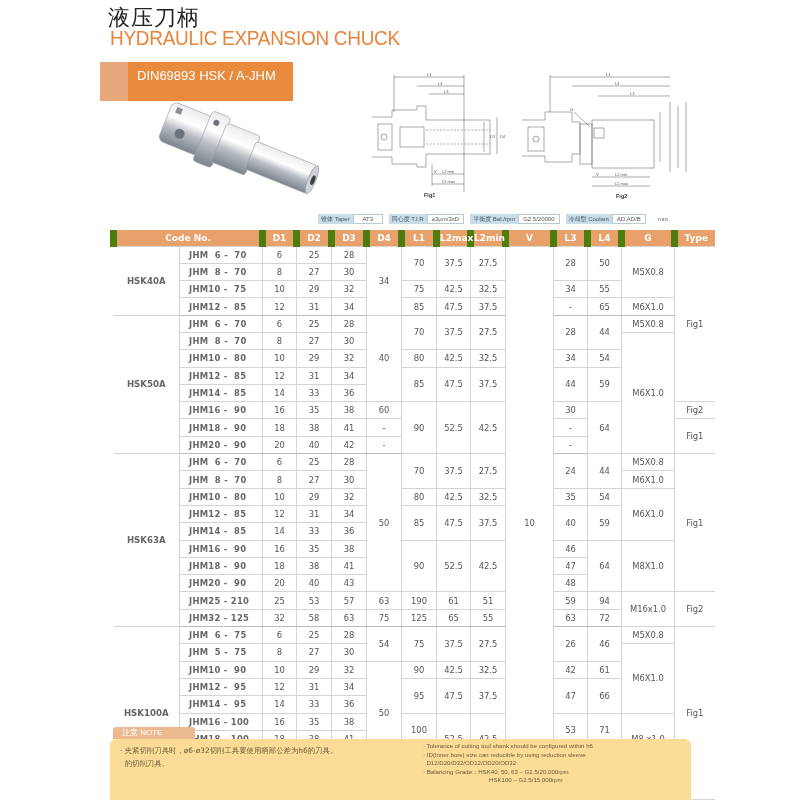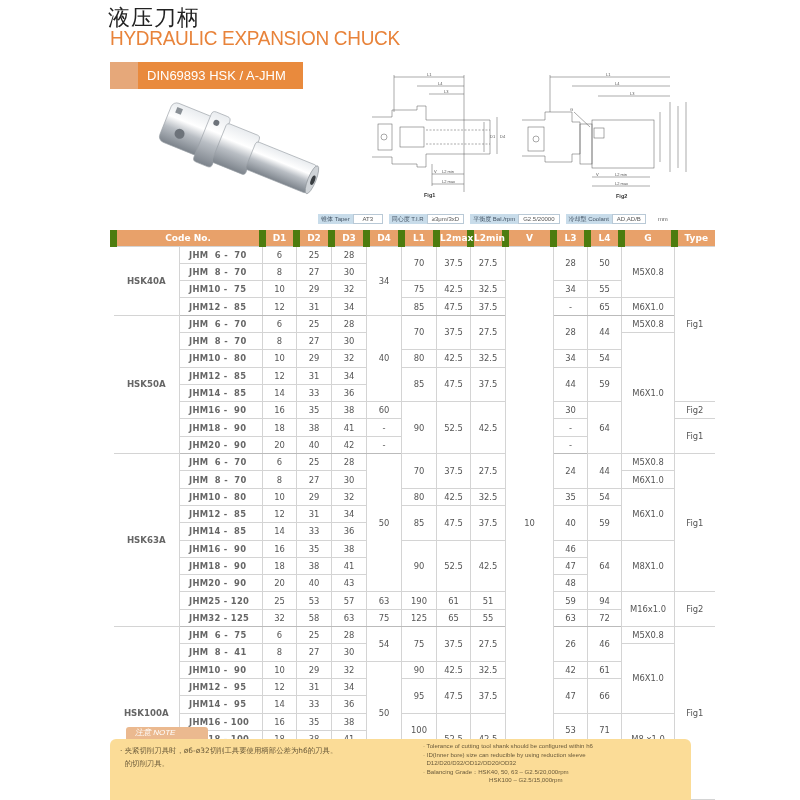--- a/index.html
+++ b/index.html
@@ -2,21 +2,21 @@
 <html><head>
 <meta charset="utf-8">
 <style>
   * { box-sizing: border-box; margin: 0; padding: 0; }
   html, body { width: 800px; height: 800px; background: #ffffff; overflow: hidden; }
   body { position: relative; font-family: "DejaVu Sans", sans-serif; color: #444; }
 
   .title-cn { position: absolute; left: 108px; top: 3px; font-size: 22px; color: #222; letter-spacing: 1px; font-family: "DejaVu Sans", sans-serif; }
   .title-en { position: absolute; left: 110px; top: 28px; font-size: 19px; color: #e8833a; font-family: "Liberation Sans", sans-serif; letter-spacing: -0.3px; transform: scaleY(1.05); }
 
-  .model-bar { position: absolute; left: 110px; top: 62px; width: 193px; height: 27px; display: flex; }
+  .model-bar { position: absolute; left: 100px; top: 62px; width: 193px; height: 39px; display: flex; }
   .model-bar .stub { width: 28px; background: #e6a87a; }
   .model-bar .label { flex: 1; background: #e98a3d; color: #fff; font-family: "Liberation Sans", sans-serif; font-size: 13px; line-height: 27px; padding-left: 9px; }
 
   .photo { position: absolute; left: 140px; top: 100px; width: 200px; height: 110px; }
 
   .fig { position: absolute; top: 72px; height: 130px; }
   .fig1 { left: 372px; width: 140px; }
   .fig2 { left: 520px; width: 180px; }
 
   .spec-bar { position: absolute; top: 214px; left: 318px; display: flex; align-items: center; gap: 6px; font-size: 6px; font-family: "Liberation Sans", sans-serif; }
@@ -25,21 +25,21 @@
   .spec-unit { margin-left: 6px; color: #666; font-size: 6px; }
 
   table.spec-table { position: absolute; left: 110px; top: 230px; width: 581px; border-collapse: collapse; table-layout: fixed; font-family: "DejaVu Sans", sans-serif; }
   .spec-table th { background: #e8a16a; color: #fff; font-size: 9px; height: 16px; font-weight: bold; border-left: 7px solid #4d7c0f; }
   .spec-table td { font-size: 8.4px; height: 17.3px; text-align: center; color: #555; border: 1px solid #d4d4d4; padding: 0; white-space: nowrap; }
   .spec-table td.series { font-weight: bold; color: #666; border-left: none; font-size: 8.6px; margin-top: 32px; }
   .spec-table td.code { font-weight: bold; color: #666; text-align: left; padding-left: 9px; letter-spacing: 0.3px; white-space: pre; margin-left: 6px; }
   .spec-table td.type { border-right: none; }
   .spec-table tr.group-end td { border-bottom: 1px solid #bbb; }
 
-  .note-tab { position: absolute; left: 126px; top: 727px; width: 82px; height: 12px; background: #ebb98f; color: #fff; font-size: 8px; line-height: 12px; padding-left: 9px; border-radius: 3px 3px 0 0; font-family: "Liberation Sans", sans-serif; font-style: italic; }
+  .note-tab { position: absolute; left: 113px; top: 727px; width: 82px; height: 12px; background: #ebb98f; color: #fff; font-size: 8px; line-height: 12px; padding-left: 9px; border-radius: 3px 3px 0 0; font-family: "Liberation Sans", sans-serif; }
   .note-box { position: absolute; left: 110px; top: 739px; width: 581px; height: 73px; background: #fbdc97; border-radius: 6px; }
   .note-cn { position: absolute; left: 10px; top: 5px; font-size: 7.4px; color: #6a5a3a; line-height: 13px; }
   .note-en { position: absolute; left: 313px; top: 3px; font-size: 6.1px; color: #6a5a3a; line-height: 8.6px; font-family: "Liberation Sans", sans-serif; }
   .note-en .indent { padding-left: 66px; }
 </style>
 </head>
 <body>
 
 <div class="title-cn">液压刀柄</div>
 <div class="title-en">HYDRAULIC EXPANSION CHUCK</div>
@@ -388,21 +388,21 @@
       <td>47</td>
     </tr>
     <tr>
       <td class="code">JHM20 -  90</td>
       <td>20</td>
       <td>40</td>
       <td>43</td>
       <td>48</td>
     </tr>
     <tr>
-      <td class="code">JHM25 - 120</td>
+      <td class="code">JHM25 - 210</td>
       <td>25</td>
       <td>53</td>
       <td>57</td>
       <td>63</td>
       <td>190</td>
       <td>61</td>
       <td>51</td>
       <td>59</td>
       <td>94</td>
       <td rowspan="2">M16x1.0</td>
@@ -430,21 +430,21 @@
       <td rowspan="2">54</td>
       <td rowspan="2">75</td>
       <td rowspan="2">37.5</td>
       <td rowspan="2">27.5</td>
       <td rowspan="2">26</td>
       <td rowspan="2">46</td>
       <td>M5X0.8</td>
       <td rowspan="10" class="type">Fig1</td>
     </tr>
     <tr>
-      <td class="code">JHM  8 -  41</td>
+      <td class="code">JHM  5 -  75</td>
       <td>8</td>
       <td>27</td>
       <td>30</td>
       <td rowspan="4">M6X1.0</td>
     </tr>
     <tr>
       <td class="code">JHM10 -  90</td>
       <td>10</td>
       <td>29</td>
       <td>32</td>

